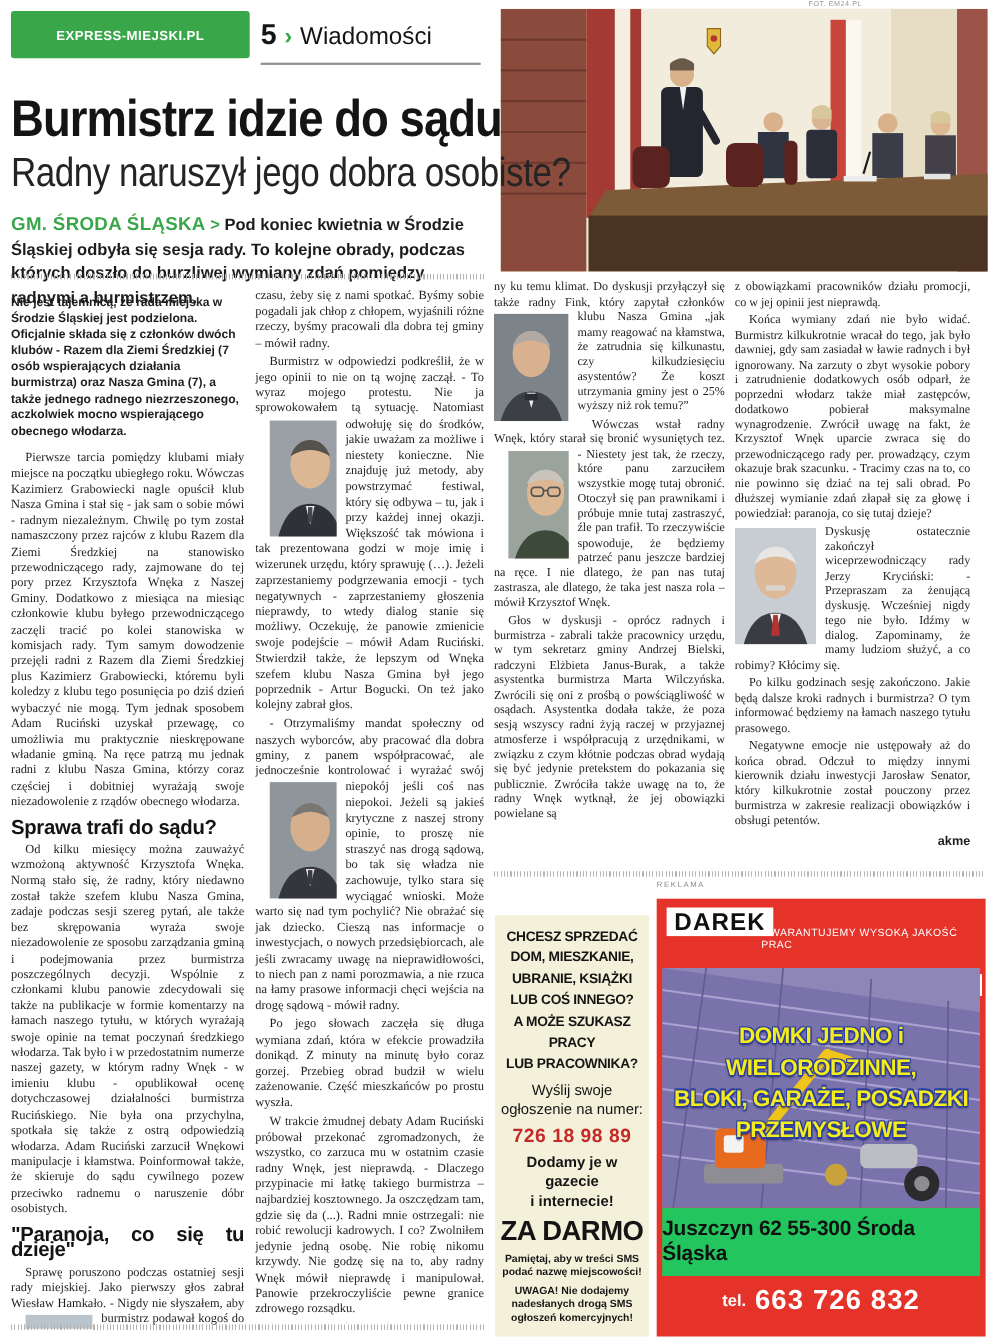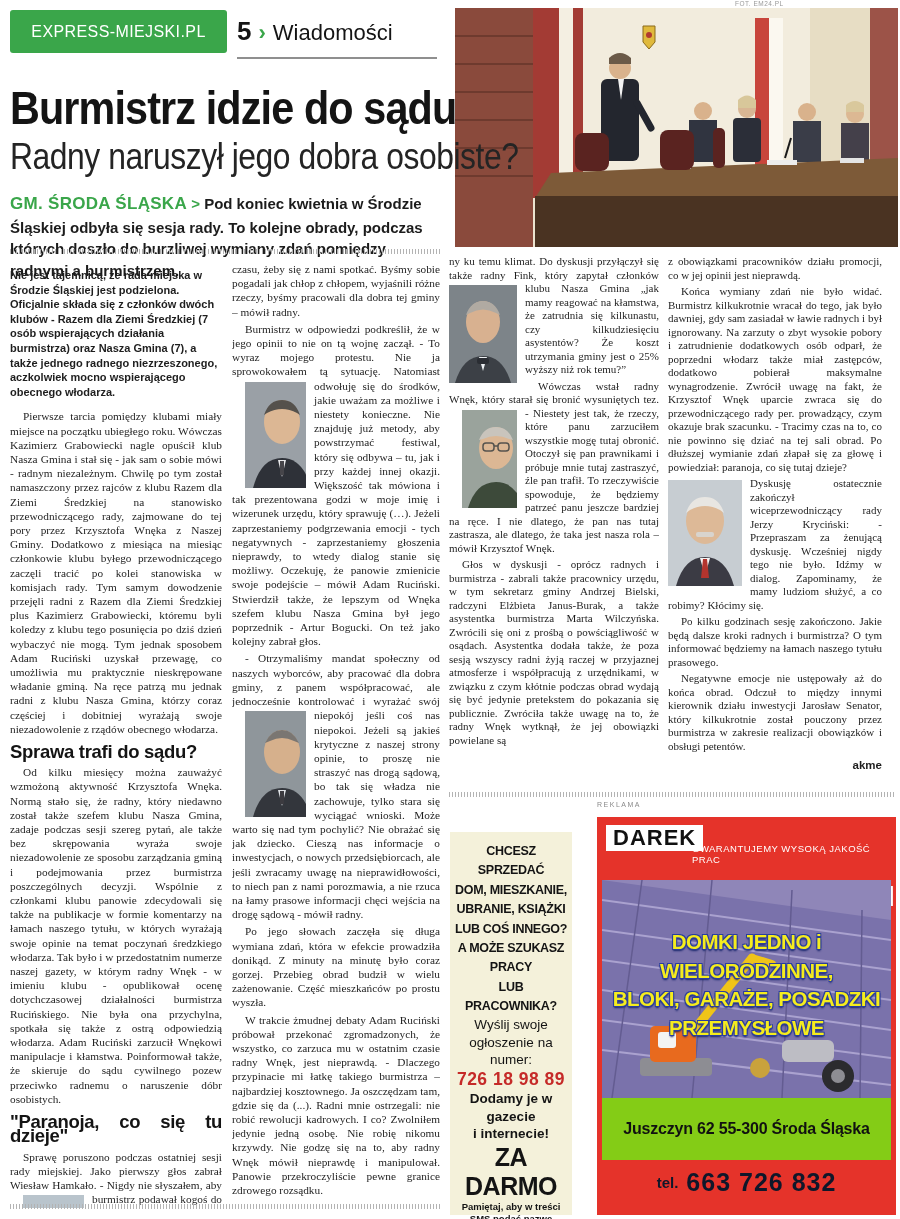--- a/index.html
+++ b/index.html
@@ -3,21 +3,21 @@
 <meta charset="utf-8">
 <style>
   html,body{margin:0;padding:0;background:#d9d9d9;}
   .page{position:relative;width:900px;height:1219px;background:#ffffff;overflow:hidden;
         font-family:"Liberation Serif",serif;color:#1e1e1e;}
   .abs{position:absolute;}
 
   
   .brand-box{left:10px;top:10px;width:217px;height:43px;background:#3aa64a;border-radius:3px;
              display:flex;align-items:center;justify-content:center;
-             font-family:"Liberation Sans",sans-serif;font-weight:normal;font-size:16px;
+             font-family:"Liberation Sans",sans-serif;font-weight:bold;font-size:12px;
              color:#fff;letter-spacing:.4px;}
   .section-head{left:237px;top:16px;display:flex;align-items:baseline;
                 font-family:"Liberation Sans",sans-serif;}
   .section-head .pg{font-weight:bold;font-size:26px;color:#141414;}
   .section-head .chev{color:#3aa64a;font-size:22px;font-weight:bold;margin:0 7px;}
   .section-head .sec{font-size:22px;color:#141414;}
   .section-rule{left:237px;top:57px;width:200px;height:2px;background:#8f8f8f;}
 
   
   .headline{left:10px;top:84px;font-family:"Liberation Sans",sans-serif;font-weight:bold;
@@ -55,21 +55,21 @@
   .intro{font-family:"Liberation Sans",sans-serif;font-weight:bold;font-size:11px;
          line-height:14.6px;text-align:left;margin:0 0 10px !important;}
   .xhead{font-family:"Liberation Sans",sans-serif;font-weight:bold;font-size:18.5px;
          letter-spacing:-.3px;margin:9px 0 6px;color:#141414;}
   .pic-l{float:left;width:74px;height:106px;margin:3px 8px 2px 0;overflow:hidden;}
   .pic-s{width:68px;height:98px;}
   .signature{text-align:right;font-family:"Liberation Sans",sans-serif;font-weight:bold;
              font-size:11.5px;margin-top:6px;}
 
   
-  .sms-ad{left:450px;top:832px;width:122px;height:383px;background:#f4f1da;
+  .sms-ad{left:450px;top:832px;width:140px;height:383px;background:#f4f1da;
           font-family:"Liberation Sans",sans-serif;text-align:center;color:#141414;
           display:flex;flex-direction:column;justify-content:space-between;
           padding:10px 4px;box-sizing:border-box;}
   .sms-big{font-weight:bold;font-size:12.5px;line-height:1.55;letter-spacing:-.3px;}
   .sms-send{font-size:13.5px;line-height:1.3;}
   .sms-phone{color:#c52a28;font-weight:bold;font-size:17.5px;letter-spacing:.5px;}
   .sms-add{font-weight:bold;font-size:13.5px;line-height:1.3;}
   .sms-free{font-weight:bold;font-size:25px;letter-spacing:-.5px;}
   .sms-note1{font-weight:bold;font-size:9.5px;line-height:1.3;}
   .sms-note2{font-weight:bold;font-size:9.5px;line-height:1.3;}
@@ -82,23 +82,23 @@
             font-size:22px;padding:0 7px;letter-spacing:1px;}
   .pos-guar{position:absolute;left:90px;top:9px;color:#fff;font-weight:normal;font-size:9.5px;
             letter-spacing:.5px;margin-top:12px;}
   .pos-title{position:absolute;left:4px;top:26px;color:#fff;font-weight:bold;font-size:29px;
              letter-spacing:3px;white-space:nowrap;margin-top:32px;}
   .pos-photo{position:relative;width:289px;height:218px;overflow:hidden;}
   .pos-services{position:absolute;left:0;top:48px;width:100%;text-align:center;
                 color:#f5ec1e;font-weight:bold;font-size:20.5px;line-height:1.4;
                 letter-spacing:-.5px;
                 text-shadow:-1px -1px 0 #2a3e9e,1px -1px 0 #2a3e9e,-1px 1px 0 #2a3e9e,1px 1px 0 #2a3e9e,0 2px 2px #16246a;}
-  .pos-addr{background:#84cc16;color:#111;height:62px;display:flex;align-items:center;
-            justify-content:center;font-weight:bold;font-size:16px;letter-spacing:-.2px;}
-  .pos-tel{height:45px;display:flex;align-items:center;justify-content:center;color:#0f172a;}
+  .pos-addr{background:#22c55e;color:#111;height:62px;display:flex;align-items:center;
+            justify-content:center;font-weight:bold;font-size:19px;letter-spacing:-.2px;}
+  .pos-tel{height:45px;display:flex;align-items:center;justify-content:center;color:#ffffff;}
   .pos-tel .tl{font-weight:bold;font-size:15px;margin-right:8px;}
   .pos-tel .tn{font-weight:bold;font-size:25px;letter-spacing:1px;}
 </style>
 </head>
 <body>
 
 <div class="page">
 
   <div class="abs brand-box">EXPRESS-MIEJSKI.PL</div>
   <div class="abs section-head">

